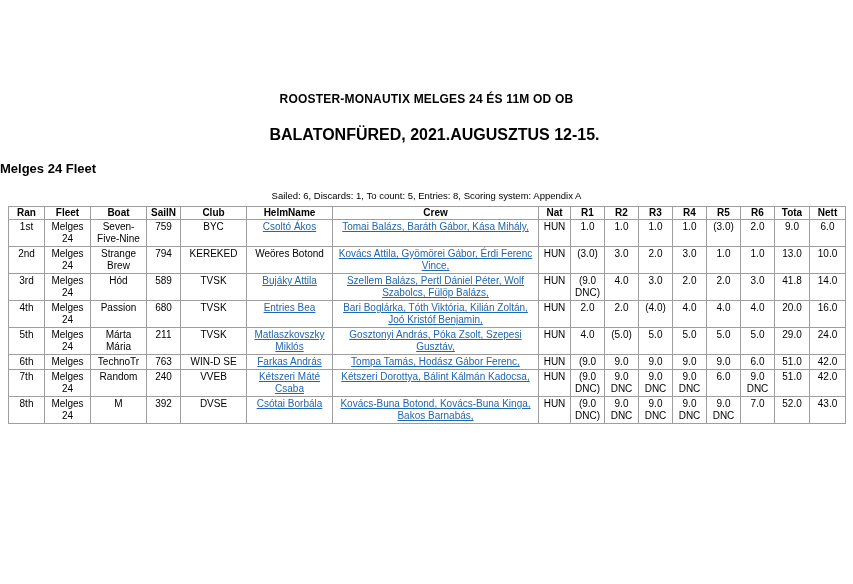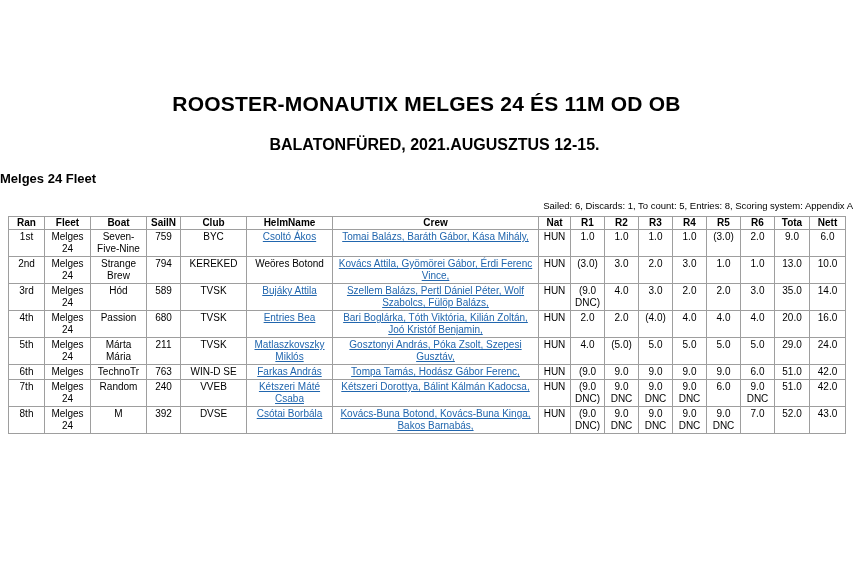--- a/index.html
+++ b/index.html
@@ -3,33 +3,33 @@
 <meta charset="utf-8">
 <style>
   html,body { margin:0; padding:0; }
   body {
     width:853px; height:584px;
     background:#ffffff; color:#000000;
     font-family:"Liberation Sans", sans-serif;
     overflow:hidden;
   }
   .title {
-    text-align:center; font-size:21px; font-weight:bold;
+    text-align:center; font-size:12px; font-weight:bold;
     margin:92px 0 16px 0; letter-spacing:0.2px;
   }
   .subtitle {
     text-align:center; font-size:16px; font-weight:bold;
     margin:20px 0 0 16px;
   }
   .fleet-title {
     text-align:left; font-size:13px; font-weight:bold;
     margin:17px 0 0 0;
   }
   .summary {
-    text-align:right; font-size:9.5px; margin:14px 0 5px 0;
+    text-align:center; font-size:9.5px; margin:14px 0 5px 0;
   }
   table.results {
     border-collapse:collapse; table-layout:fixed;
     width:837px; margin:0 0 0 8px;
     border:1px solid #7f7f7f;
     padding-left:36px;
   }
   .results th, .results td {
     border:1px solid #9e9e9e;
     font-size:10px; line-height:12px;
@@ -133,21 +133,21 @@
         <td>TVSK</td>
         <td><span class="link">Bujáky Attila</span></td>
         <td><span class="link">Szellem Balázs, Pertl Dániel Péter, Wolf Szabolcs, Fülöp Balázs,</span></td>
         <td>HUN</td>
         <td>(9.0 DNC)</td>
         <td>4.0</td>
         <td>3.0</td>
         <td>2.0</td>
         <td>2.0</td>
         <td>3.0</td>
-        <td>35.0</td>
+        <td>41.8</td>
         <td>14.0</td>
       </tr>
       <tr>
         <td>4th</td>
         <td>Melges 24</td>
         <td>Passion</td>
         <td>680</td>
         <td>TVSK</td>
         <td><span class="link">Entries Bea</span></td>
         <td><span class="link">Bari Boglárka, Tóth Viktória, Kilián Zoltán, Joó Kristóf Benjamin,</span></td>

